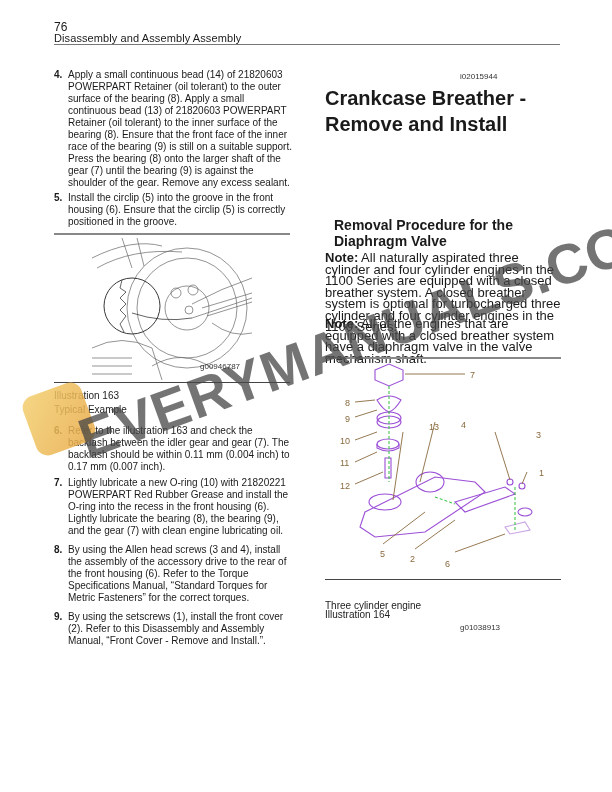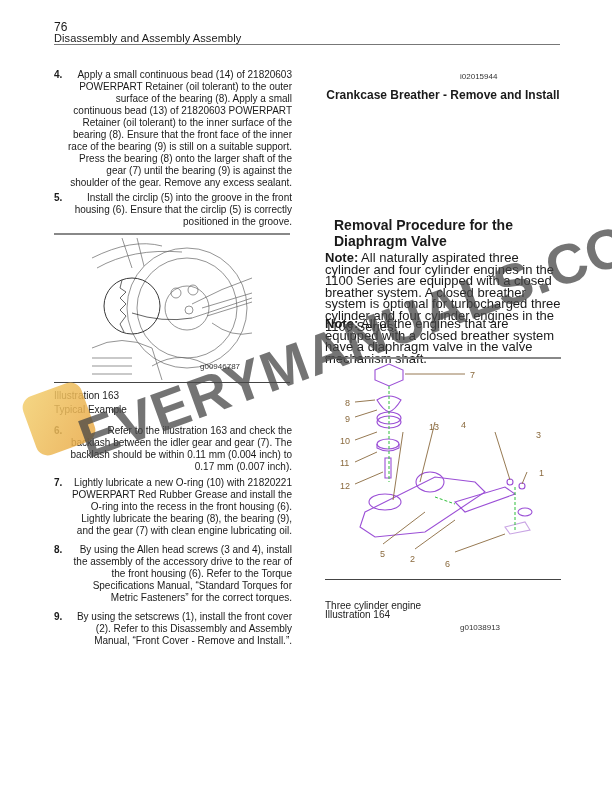--- a/index.html
+++ b/index.html
@@ -2,27 +2,27 @@
 <html><head>
   <meta charset="utf-8">
   <style>
     html, body { margin:0; padding:0; background:#ffffff; }
     body { width:612px; height:792px; position:relative; overflow:hidden; font-family:"Liberation Sans", sans-serif; color:#1a1a1a; }
     .abs { position:absolute; }
     .page-number { left:54px; top:20px; font-size:12px; }
     .section-title { left:54px; top:32px; font-size:11px; letter-spacing:0.1px; }
     .step { font-size:10px; line-height:12px; }
     .step .num { position:absolute; left:0; top:0; font-weight:bold; }
-    .step .body { margin-left:14px;text-align:right; }
+    .step .body { margin-left:14px; }
     .lcol { left:54px; width:238px; }
     .rcol { left:325px; width:236px; }
     .fig-rule { height:1.5px; background:#888; }
     .caption { font-size:10px; color:#222; }
     .docid { font-size:8px; color:#333; text-align:left; }
-    h1.title { margin:0; font-size:12px; line-height:20px; font-weight:bold;text-align:center; }
+    h1.title { margin:0; font-size:20px; line-height:26px; font-weight:bold; }
     h2.subtitle { margin:9px; font-size:14px; line-height:16px; font-weight:bold; }
     .note { font-size:13px; line-height:11.5px; }
     .note b { font-weight:bold; }
     .watermark { left:40px; top:380px; font-size:56px; font-weight:bold; color:rgba(70,70,70,0.75); transform:rotate(-20deg); transform-origin:left top; letter-spacing:1px; white-space:nowrap; }
     .wm-logo { left:28px; top:388px; width:62px; height:62px; border-radius:12px; background:linear-gradient(135deg,#f3cf6e,#e8a845); transform:rotate(-20deg); opacity:0.85; }
   </style>
 </head>
 <body>
 
 <div class="abs page-number">76</div>

